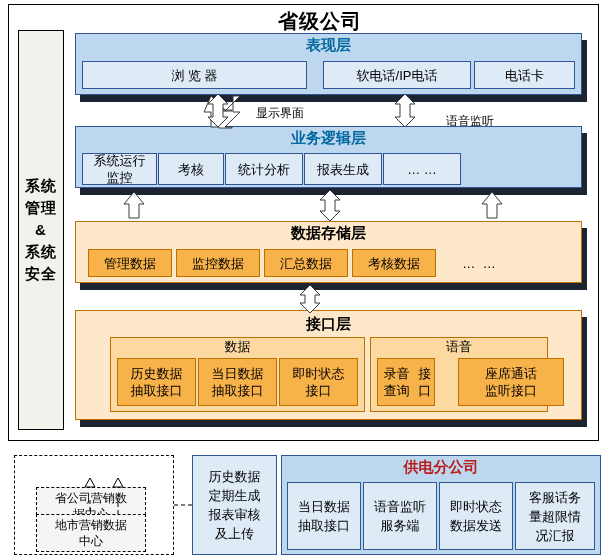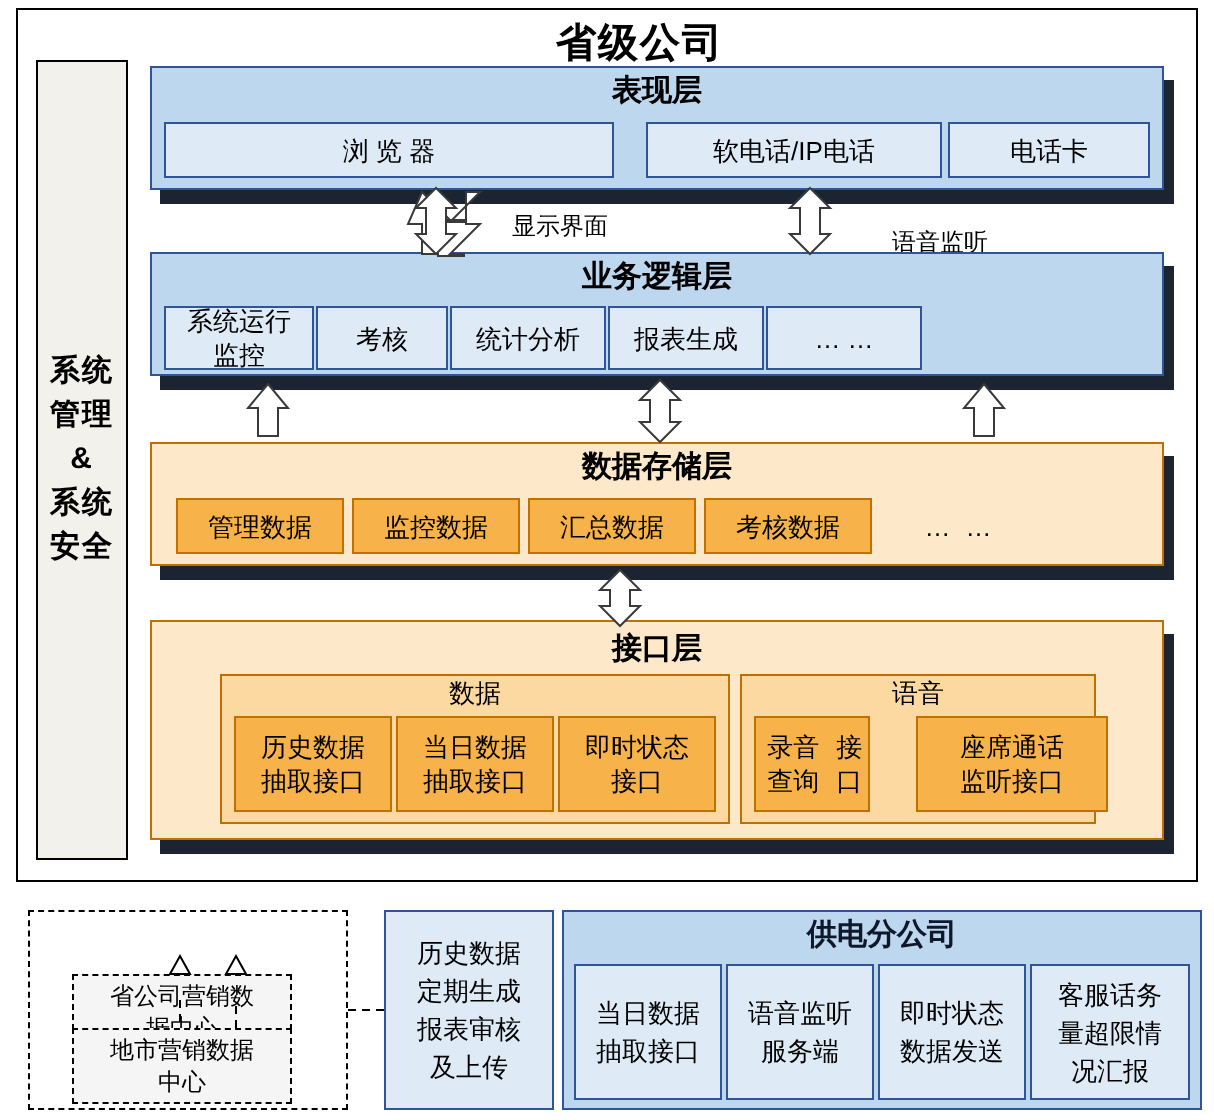--- a/index.html
+++ b/index.html
@@ -28,21 +28,21 @@
     background:#f2f1ec;border:1px solid #000;
     font-size:15px;font-weight:bold;line-height:22px;color:#000;
     letter-spacing:1px;
   }
 
   .layer-blue{
     background:#bdd7ee;border:1px solid #2f5597;
   }
   .layer-blue-head{
     background:#bdd7ee;border:1px solid #2f5597;
-    font-size:15px;font-weight:bold;color:#000000;
+    font-size:15px;font-weight:bold;color:#0369a1;
   }
   .cell-blue{
     background:#deebf7;border:1px solid #2f5597;
     font-size:13px;color:#000;line-height:17px;
   }
   .layer-orange{
     background:#fde9c9;border:1px solid #c07000;
   }
   .layer-orange-head{
     font-size:15px;font-weight:bold;color:#000;
@@ -66,21 +66,21 @@
   .arrow-label{
     position:absolute;font-size:12px;color:#000;background:transparent;
   }
 
   
   .dashbox{
     border:1px dashed #000;background:#ffffff;
     font-size:12px;color:#000;line-height:16px;
   }
   .bottom-blue-head{
-    font-size:15px;font-weight:bold;color:#0f172a;
+    font-size:15px;font-weight:bold;color:#b91c1c;
   }
 
   svg.arrows{position:absolute;left:0;top:0;width:607px;height:560px;pointer-events:none;}
 </style>
 </head>
 <body>
 
 <div class="diagram">
 
   <div class="box outer" style="left:8px;top:4px;width:591px;height:437px;"></div>
@@ -149,21 +149,21 @@
     <span>接口</span>
   </div>
 
   <div class="box group-orange" style="left:370px;top:337px;width:178px;height:75px;"></div>
   <div class="box group-label" style="left:370px;top:338px;width:178px;height:18px;">语音</div>
 
   <div class="box cell-orange" style="left:377px;top:358px;width:58px;height:48px;flex-direction:row;">
     <span>录音查询</span>
     <span>接口</span>
   </div>
-  <div class="box cell-orange" style="left:458px;top:358px;width:96px;height:48px;flex-direction:column;justify-content:center;">
+  <div class="box cell-orange" style="left:458px;top:358px;width:106px;height:48px;flex-direction:column;justify-content:center;">
     <span>座席通话</span>
     <span>监听接口</span>
   </div>
 
   <div class="box" style="left:14px;top:455px;width:160px;height:100px;border:1px dashed #000;background:#fff;"></div>
 
   <div class="box dashbox" style="left:36px;top:462px;width:110px;height:38px;flex-direction:column;background:#f5f5f5;margin-top:25px;">
     <span>省公司营销数</span>
     <span>据中心</span>
   </div>

